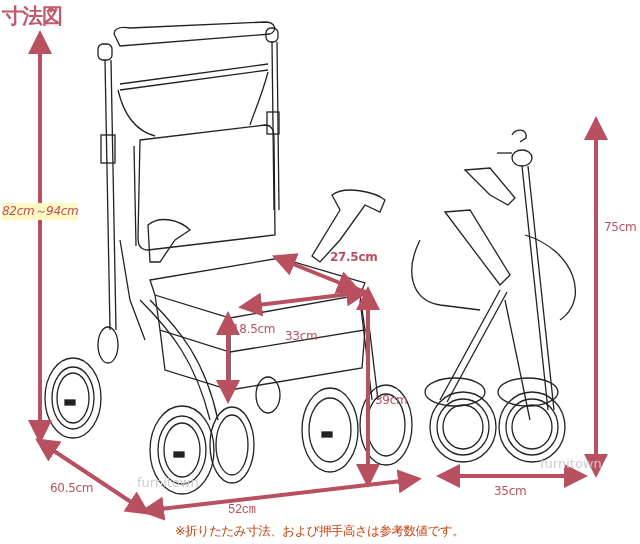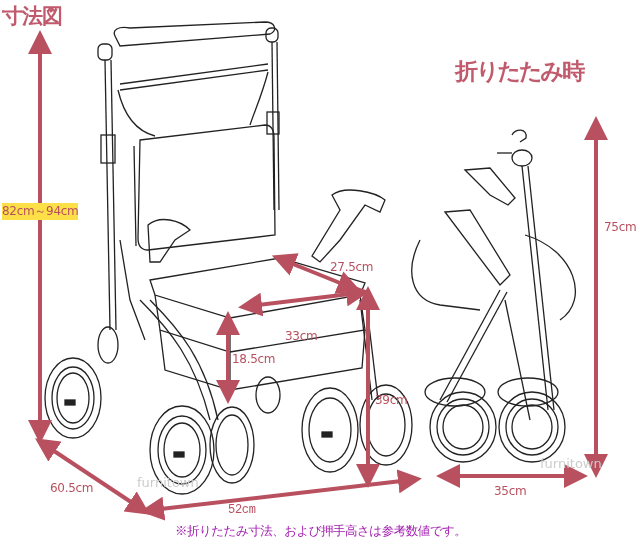--- a/index.html
+++ b/index.html
@@ -2,21 +2,21 @@
 <html><head>
 <meta charset="utf-8">
 <style>
   html, body { margin:0; padding:0; background:#ffffff; }
   body { width:640px; height:544px; position:relative; overflow:hidden; font-family:"DejaVu Sans", sans-serif; }
   .stage { position:absolute; left:0; top:0; width:640px; height:408px; }
   .title { position:absolute; color:#c05a6c; font-weight:bold; font-family:"DejaVu Sans", sans-serif; }
   .t-main { left:2px; top:2px; font-size:21px; letter-spacing:-1px; }
   .t-fold { left:455px; top:56px; font-size:23px; letter-spacing:-2px; }
   .dim { position:absolute; color:#b8505f; font-size:12px; font-family:"DejaVu Sans", sans-serif; white-space:nowrap; letter-spacing:-0.3px; }
-  .note { position:absolute; left:175px; top:523px; color:#a21caf; font-size:12.5px; white-space:nowrap; letter-spacing:-0.5px;font-family:Liberation Serif, serif; }
+  .note { position:absolute; left:175px; top:523px; color:#c2410c; font-size:12.5px; white-space:nowrap; letter-spacing:-0.5px; }
   .wm { position:absolute; color:#cccccc; font-size:13px; }
   svg { position:absolute; left:0; top:0; }
 </style>
 </head>
 <body>
 
 <div class="stage">
 
   <svg width="640" height="544" viewBox="0 0 640 544">
     <defs>
@@ -124,26 +124,25 @@
       <line x1="283" y1="260" x2="350" y2="287" marker-start="url(#ah)" marker-end="url(#ah)"></line>
       <line x1="250" y1="306" x2="358" y2="293" marker-start="url(#ah)" marker-end="url(#ah)"></line>
       <line x1="228" y1="323" x2="228" y2="392" marker-start="url(#ah)" marker-end="url(#ah)"></line>
       <line x1="368" y1="298" x2="368" y2="476" marker-start="url(#ah)" marker-end="url(#ah)"></line>
       <line x1="596" y1="128" x2="596" y2="466" marker-start="url(#ah)" marker-end="url(#ah)"></line>
       <line x1="448" y1="476" x2="576" y2="476" marker-start="url(#ah)" marker-end="url(#ah)"></line>
     </g>
   </svg>
 
   <div class="title t-main">寸法図</div>
-  <div class="title t-fold">折りたたみ時</div>
 
-  <div class="dim" style="left:2px; top:203px; background:#fde047;">82cm～94cm</div>
-  <div class="dim" style="left:330px; top:260px;">27.5cm</div>
+  <div class="dim" style="left:2px; top:203px; background:#fef9c3;font-style:italic;">82cm～94cm</div>
+  <div class="dim" style="left:330px; top:250px;font-weight:bold;">27.5cm</div>
   <div class="dim" style="left:285px; top:313px;margin-top:16px;">33cm</div>
-  <div class="dim" style="left:232px; top:352px;">18.5cm</div>
+  <div class="dim" style="left:232px; top:322px;">18.5cm</div>
   <div class="dim" style="left:375px; top:347px;margin-top:46px;">39cm</div>
   <div class="dim" style="left:50px; top:481px;">60.5cm</div>
   <div class="dim" style="left:228px; top:503px;font-family:Liberation Mono, monospace;">52cm</div>
   <div class="dim" style="left:604px; top:220px;">75cm</div>
   <div class="dim" style="left:494px; top:484px;">35cm</div>
 
   <div class="wm" style="left:137px; top:475px;">furnitown</div>
   <div class="wm" style="left:540px; top:456px;">furnitown</div>
 
   <div class="note">※折りたたみ寸法、および押手高さは参考数値です。</div>

